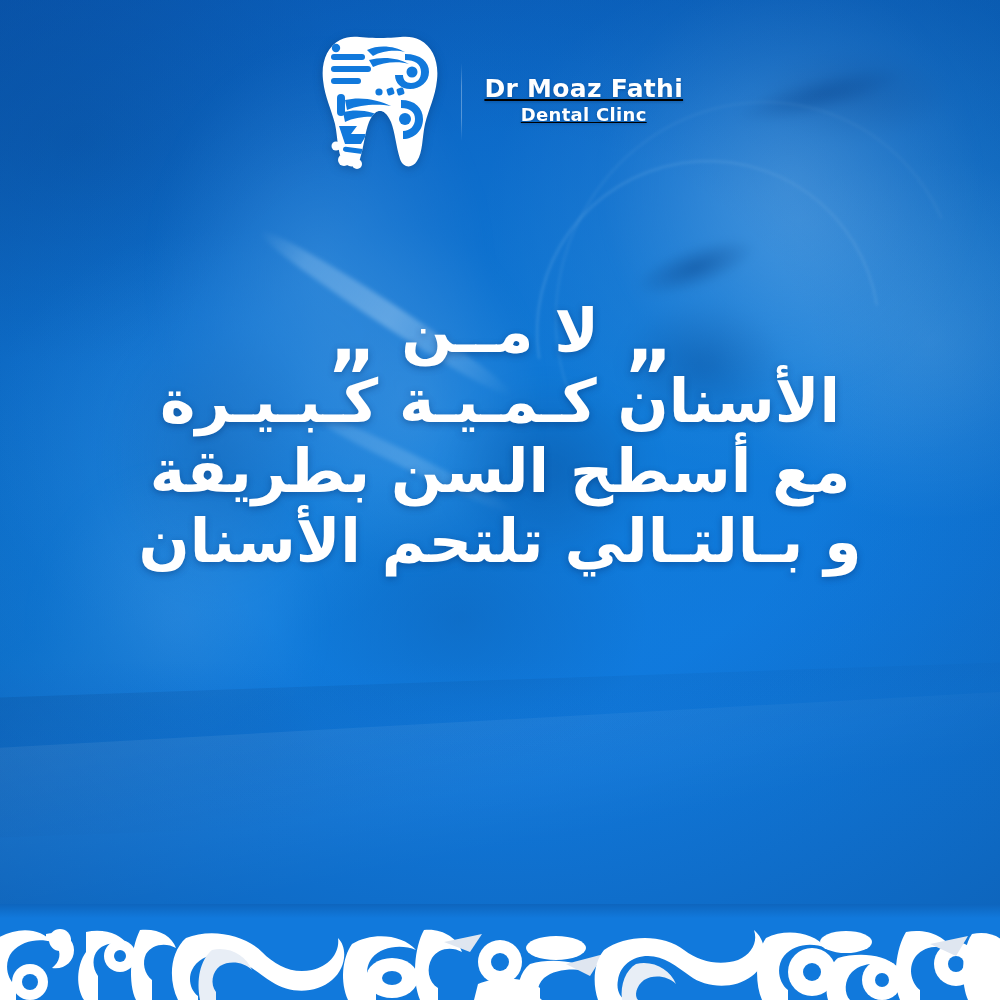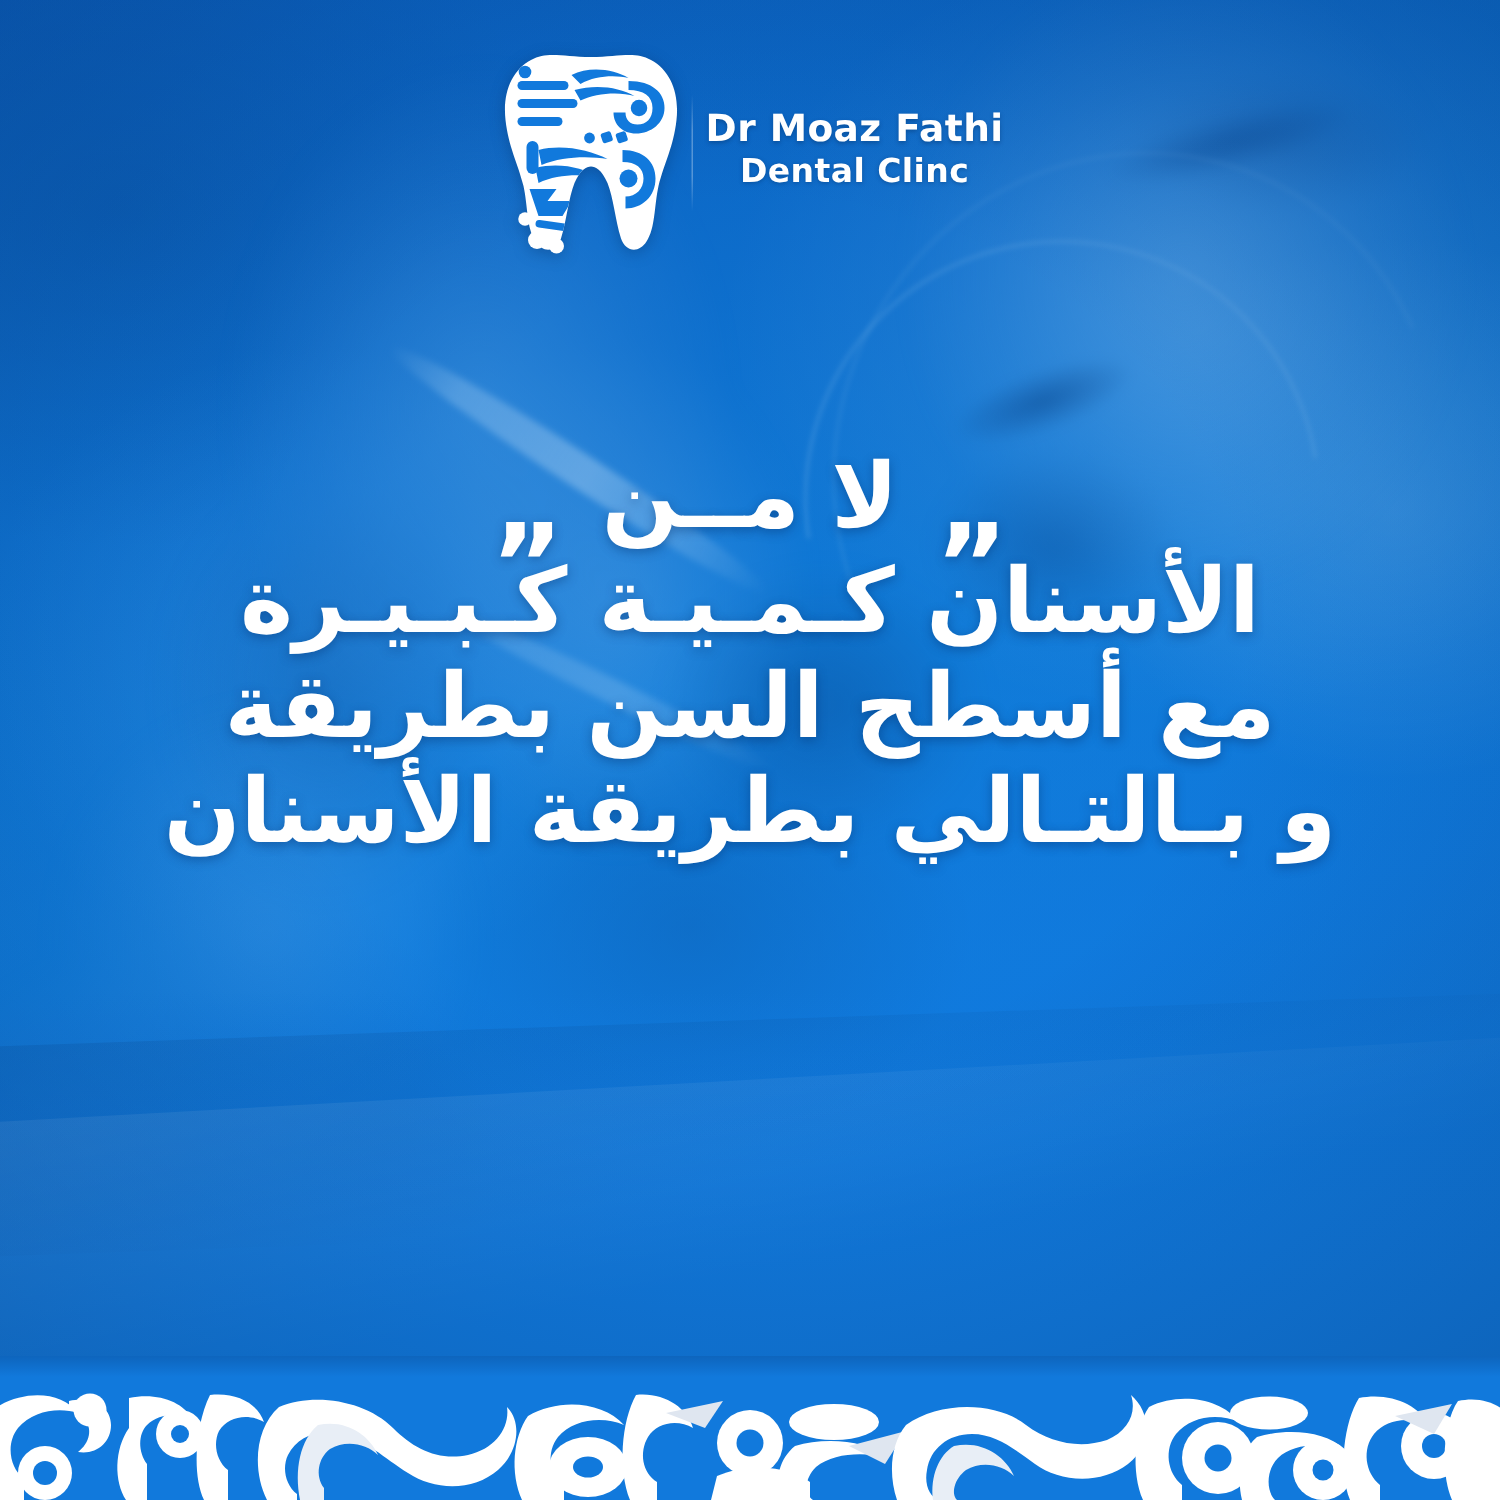--- a/index.html
+++ b/index.html
@@ -217,22 +217,23 @@
 
   
   .header {
     position: absolute;
     top: 34px;
     left: 0;
     right: 0;
     display: flex;
     align-items: center;
     justify-content: center;
-    gap: 8px;
+    gap: 22px;
     z-index: 6;
+    text-decoration: underline;
   }
   .logo-mark {
     width: 126px;
     height: 136px;
     flex: 0 0 auto;
     filter: drop-shadow(0 2px 5px rgba(3,42,92,0.34));
   }
   .logo-mark svg { display: block; width: 100%; height: 100%; }
 
   .logo-divider {
@@ -253,21 +254,21 @@
   .logo-name {
     color: #ffffff;
     font-size: 25px;
     font-weight: bold;
     letter-spacing: 0.3px;
     white-space: nowrap;
     text-shadow: 0 1px 3px rgba(3,42,92,0.40);
   }
   .logo-sub {
     color: #ffffff;
-    font-size: 22px;
+    font-size: 18px;
     font-weight: bold;
     letter-spacing: 0.3px;
     white-space: nowrap;
     text-shadow: 0 1px 3px rgba(3,42,92,0.40);
   }
 
   
   .quote-block {
     position: absolute;
     top: 296px;
@@ -429,21 +430,21 @@
   <div class="quote-block">
 
     <div class="quote-line first">
       <span class="qmark close">„</span>
       <span class="quote-head">لا مــن</span>
       <span class="qmark open">„</span>
     </div>
 
     <div class="quote-line">الأسنان كـمـيـة كـبـيـرة</div>
     <div class="quote-line">مع أسطح السن بطريقة</div>
-    <div class="quote-line">و بـالتـالي بطريقة الأسنان</div>
+    <div class="quote-line">و بـالتـالي تلتحم الأسنان</div>
   </div>
 
   <div class="deco-band">
     <div class="deco-band-top-shadow"></div>
     <svg viewBox="0 0 1000 96" xmlns="http://www.w3.org/2000/svg" aria-hidden="true">
       <rect x="0" y="0" width="1000" height="96" fill="#1179dc"></rect>
       <g fill="#ffffff">
 
         <path d="M-10 40 C 10 22, 40 22, 52 38 C 40 34, 22 36, 12 48 C 4 58, 6 74, 16 82 L 16 96 L -10 96 Z"></path>
         <circle cx="30" cy="78" r="18"></circle>

